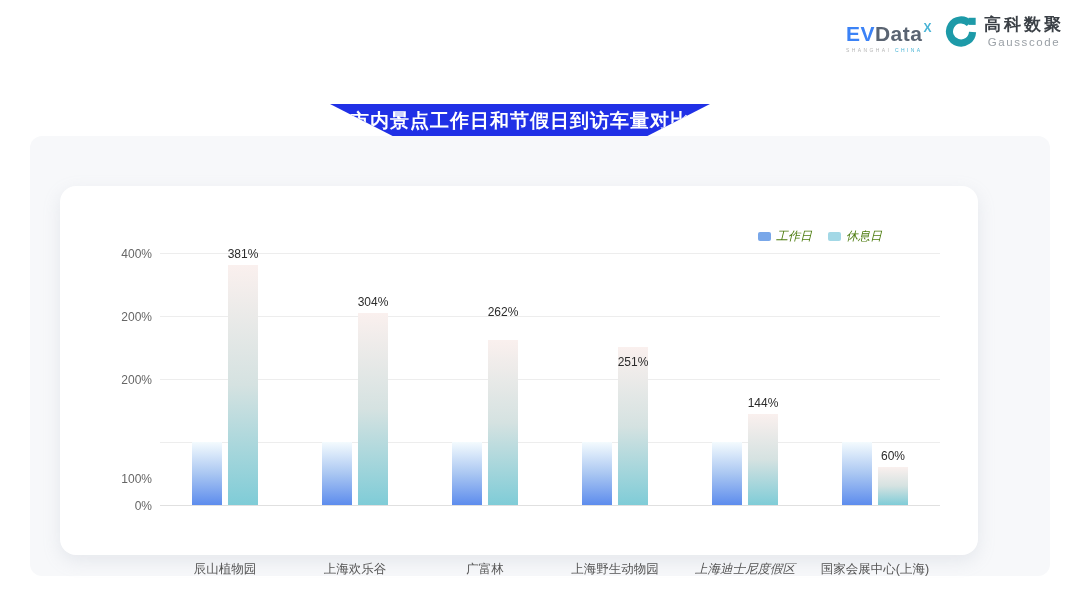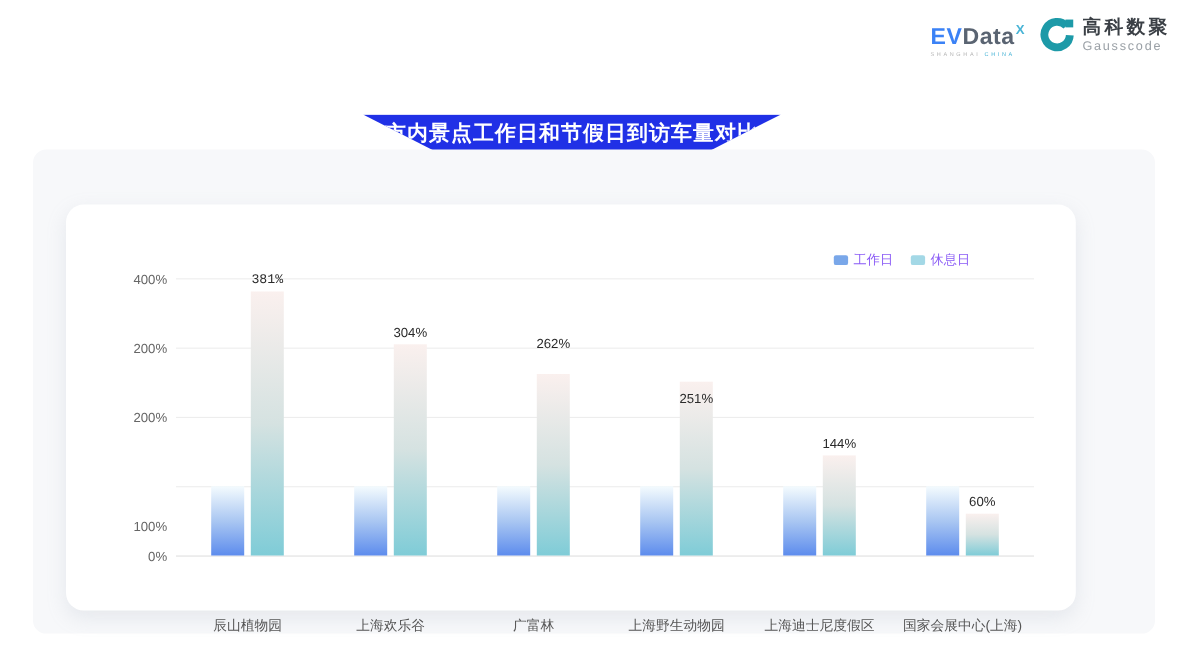--- a/index.html
+++ b/index.html
@@ -9,42 +9,42 @@
   
   .logos{position:absolute;top:16px;right:16px;display:flex;align-items:flex-start;gap:14px;}
   .evdata{display:flex;flex-direction:column;padding-top:7px;}
   .evdata-main{font-weight:bold;font-size:21px;line-height:1;letter-spacing:.5px;}
   .evdata-ev{color:#3b82f6;}
   .evdata-word{color:#5a6472;}
   .evdata-x{color:#49b4d6;font-size:12px;font-weight:bold;position:relative;top:-9px;left:1px;}
   .evdata-sub{font-size:5px;letter-spacing:2.4px;color:#b5b5b5;margin-top:3px;white-space:nowrap;}
   .evdata-sub .cn{color:#49b4d6;}
   .gausscode{display:flex;align-items:center;gap:7px;}
-  .gc-text{display:flex;flex-direction:column;}
+  .gc-text{display:flex;flex-direction:column;text-align:center;}
   .gc-cn{font-size:17px;font-weight:bold;color:#3b4046;letter-spacing:3px;line-height:1.1;}
   .gc-en{font-size:11.5px;color:#9aa0a6;letter-spacing:1.6px;margin-top:1px;}
 
   
   .banner{position:absolute;left:330px;top:104px;width:380px;height:33px;
           display:flex;align-items:center;justify-content:center;
           clip-path:polygon(0 0,100% 0,83% 100%,17% 100%);}
   .banner-title{color:#ffffff;font-size:19px;font-weight:bold;letter-spacing:1px;white-space:nowrap;}
 
   
   .panel{position:absolute;left:30px;top:136px;width:1020px;height:440px;
          background:#f7f8fa;border-radius:12px;}
   .card{position:absolute;left:60px;top:186px;width:918px;height:369px;
         background:#ffffff;border-radius:16px;
         box-shadow:0 6px 18px rgba(150,160,175,.18);}
 
   
   .legend{position:absolute;top:42px;right:96px;display:flex;align-items:center;gap:16px;}
   .legend-item{display:flex;align-items:center;gap:5px;cursor:pointer;}
   .legend-swatch{width:13px;height:9px;border-radius:2px;display:inline-block;}
-  .legend-label{font-size:12px;color:#8b5cf6;}
+  .legend-label{font-size:12px;color:#4d7c0f;font-style:italic;}
 
   .gridline{position:absolute;left:100px;width:780px;height:1px;background:#ededed;}
   .gridline.base{background:#e0e0e0;}
   .ytick{position:absolute;left:38px;width:54px;text-align:right;font-size:12px;color:#666;}
   .bar{position:absolute;width:30px;}
   .bar-value{position:absolute;width:60px;text-align:center;font-size:12px;color:#2b2b2b;}
   .xlabel{position:absolute;width:130px;text-align:center;font-size:12.5px;color:#555;top:327px;white-space:nowrap;margin-top:48px;}
 </style>
 </head>
 <body>
@@ -90,38 +90,38 @@
         <div class="gridline" style="top: 256px;"></div>
         <div class="ytick" style="top: 250px; margin-top: 36px;">100%</div>
         <div class="gridline" style="top: 193px;"></div>
         <div class="ytick" style="top: 187px;">200%</div>
         <div class="gridline" style="top: 130px;"></div>
         <div class="ytick" style="top: 124px;">200%</div>
         <div class="gridline" style="top: 67px;"></div>
         <div class="ytick" style="top: 61px;">400%</div>
         <div class="bar" style="left: 132px; top: 256px; height: 63px; background: linear-gradient(rgb(244, 251, 254) 0%, rgb(170, 199, 242) 50%, rgb(93, 140, 237) 100%);"></div>
         <div class="bar" style="left: 168px; top: 78.97px; height: 240.03px; background: linear-gradient(rgb(250, 240, 238) 0%, rgb(213, 226, 225) 50%, rgb(127, 204, 215) 100%);"></div>
-        <div class="bar-value" style="left: 153px; top: 60.97px; font-family: Liberation Mono, monospace;">381%</div>
+        <div class="bar-value" style="left: 153px; top: 60.97px;">381%</div>
         <div class="xlabel" style="left: 100px;">辰山植物园</div>
         <div class="bar" style="left: 262px; top: 256px; height: 63px; background: linear-gradient(rgb(244, 251, 254) 0%, rgb(170, 199, 242) 50%, rgb(93, 140, 237) 100%);"></div>
         <div class="bar" style="left: 298px; top: 127.48px; height: 191.52px; background: linear-gradient(rgb(250, 240, 238) 0%, rgb(213, 226, 225) 50%, rgb(127, 204, 215) 100%);"></div>
         <div class="bar-value" style="left: 283px; top: 109.48px;">304%</div>
         <div class="xlabel" style="left: 230px;">上海欢乐谷</div>
         <div class="bar" style="left: 392px; top: 256px; height: 63px; background: linear-gradient(rgb(244, 251, 254) 0%, rgb(170, 199, 242) 50%, rgb(93, 140, 237) 100%);"></div>
         <div class="bar" style="left: 428px; top: 153.94px; height: 165.06px; background: linear-gradient(rgb(250, 240, 238) 0%, rgb(213, 226, 225) 50%, rgb(127, 204, 215) 100%);"></div>
         <div class="bar-value" style="left: 413px; top: 119px;">262%</div>
         <div class="xlabel" style="left: 360px;">广富林</div>
         <div class="bar" style="left: 522px; top: 256px; height: 63px; background: linear-gradient(rgb(244, 251, 254) 0%, rgb(170, 199, 242) 50%, rgb(93, 140, 237) 100%);"></div>
         <div class="bar" style="left: 558px; top: 160.87px; height: 158.13px; background: linear-gradient(rgb(250, 240, 238) 0%, rgb(213, 226, 225) 50%, rgb(127, 204, 215) 100%);"></div>
         <div class="bar-value" style="left: 543px; top: 153px; margin-top: 16px;">251%</div>
         <div class="xlabel" style="left: 490px;">上海野生动物园</div>
         <div class="bar" style="left: 652px; top: 256px; height: 63px; background: linear-gradient(rgb(244, 251, 254) 0%, rgb(170, 199, 242) 50%, rgb(93, 140, 237) 100%);"></div>
         <div class="bar" style="left: 688px; top: 228.28px; height: 90.72px; background: linear-gradient(rgb(250, 240, 238) 0%, rgb(213, 226, 225) 50%, rgb(127, 204, 215) 100%);"></div>
         <div class="bar-value" style="left: 673px; top: 210.28px;">144%</div>
-        <div class="xlabel" style="left: 620px;">上海迪士尼度假区</div>
+        <div class="xlabel" style="left: 620px; font-style: italic;">上海迪士尼度假区</div>
         <div class="bar" style="left: 782px; top: 256px; height: 63px; background: linear-gradient(rgb(244, 251, 254) 0%, rgb(170, 199, 242) 50%, rgb(93, 140, 237) 100%);"></div>
         <div class="bar" style="left: 818px; top: 281.2px; height: 37.8px; background: linear-gradient(rgb(250, 240, 238) 0%, rgb(213, 226, 225) 50%, rgb(127, 204, 215) 100%);"></div>
         <div class="bar-value" style="left: 803px; top: 263.2px;">60%</div>
         <div class="xlabel" style="left: 750px;">国家会展中心(上海)</div>
       </div>
   </div>
 
 </div>
 
 </body></html>

